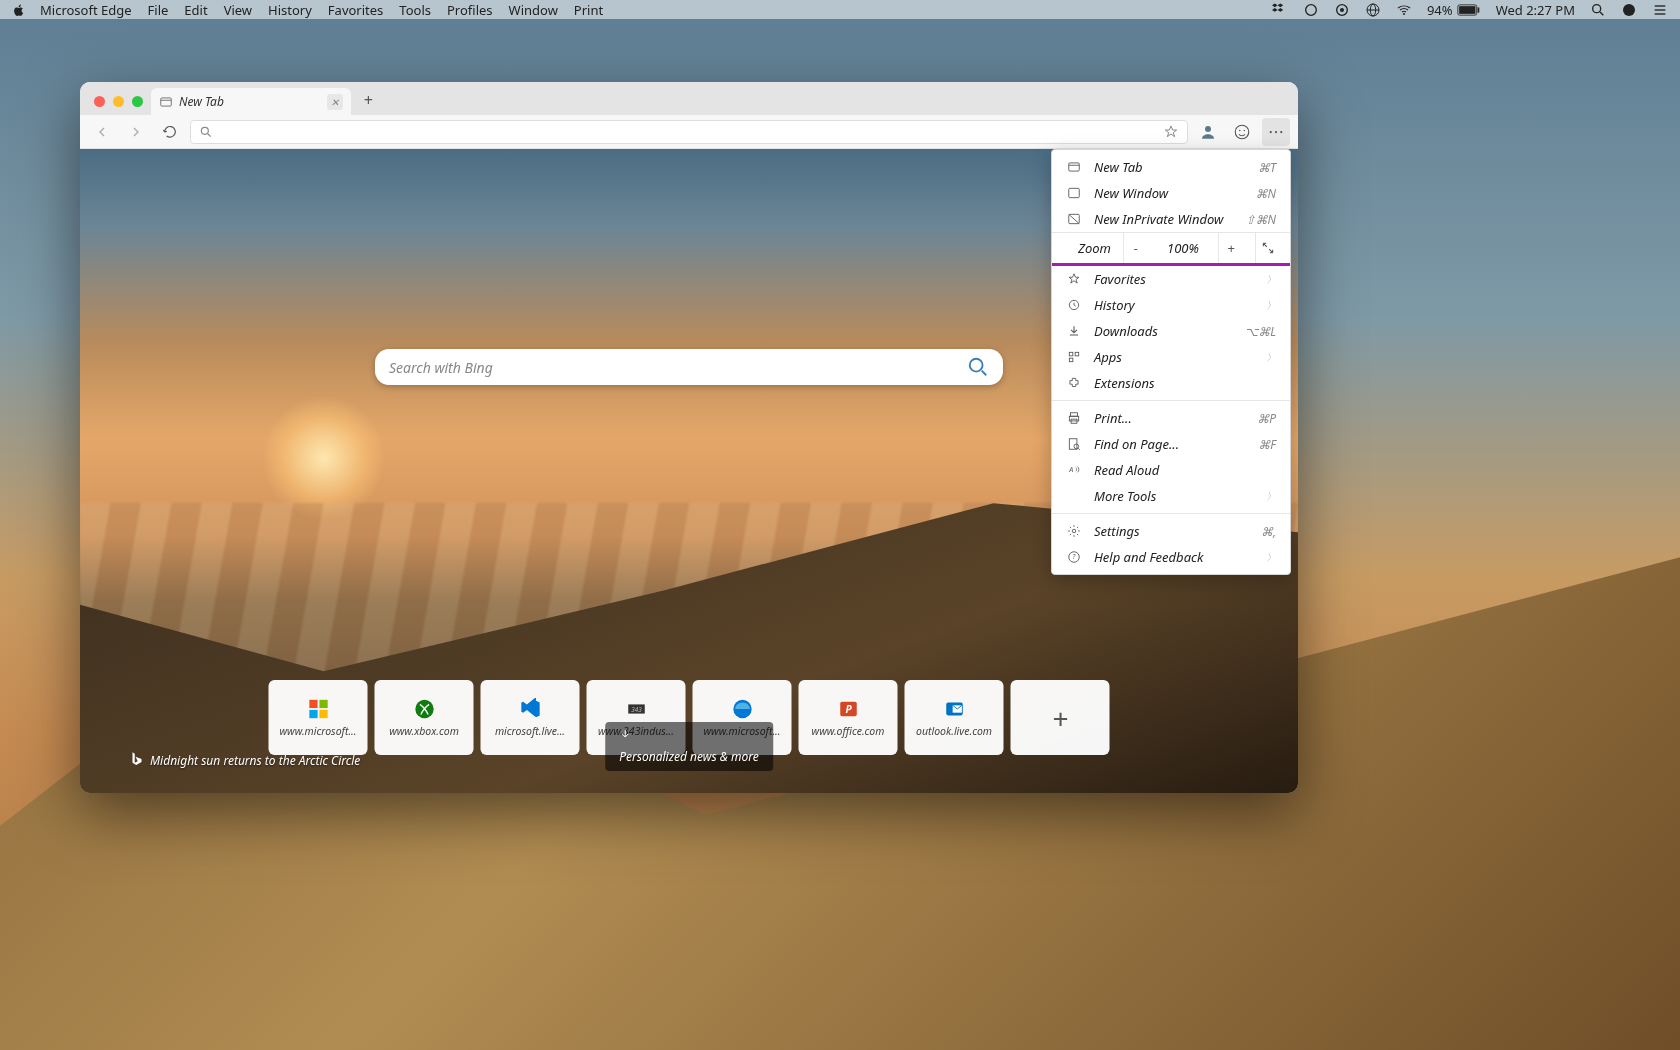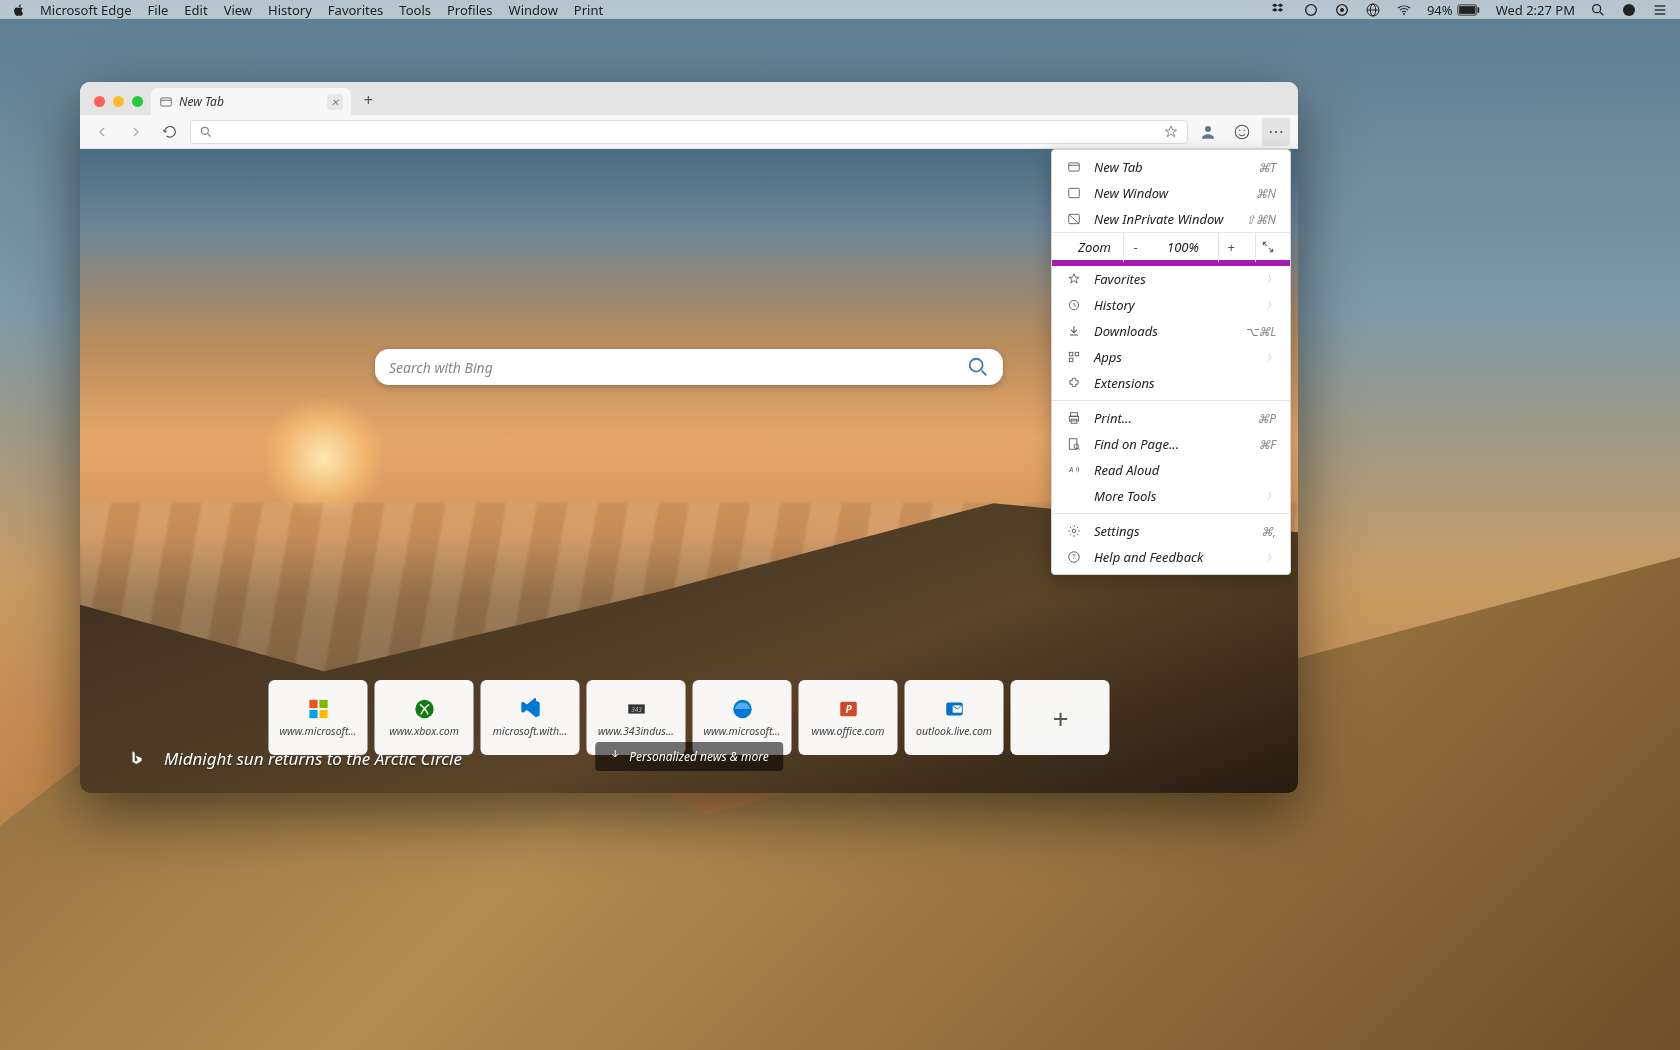--- a/index.html
+++ b/index.html
@@ -91,46 +91,46 @@
 }
 .tile {
   width:99px; height:75px; background:rgba(255,255,255,.96); border-radius:6px;
   display:flex; flex-direction:column; align-items:center; justify-content:center; gap:4px;
   font-size:10.5px; color:#444;
 }
 .tile .ticon{width:22px;height:22px;}
 .tile.add{font-size:28px;color:#555;}
 
 .bingline {
-  position:absolute; left:48px; bottom:23px; display:flex; gap:16px; align-items:center; color:#fff;
-  font-size:17px; text-shadow:0 1px 2px rgba(0,0,0,.6);
+  position:absolute; left:48px; bottom:23px; display:flex; gap:2px; align-items:center; color:#fff;
+  font-size:12px; text-shadow:0 1px 2px rgba(0,0,0,.6);
 }
 .bingline .binglogo{width:20px;height:20px;}
 
 .newspill {
   position:absolute; left:50%; bottom:22px; transform:translateX(-50%);
   background:rgba(0,0,0,.55); color:#fff; font-size:12px; padding:6px 14px; border-radius:4px;
-  display:flex;gap:8px;
+  display:flex;gap:8px;flex-direction:column;
 }
 
 
 .dropdown {
   position:absolute; right:7px; top:67px; width:240px;
   background:#fff; border:1px solid #d6d6d6; border-radius:4px;
   box-shadow:0 6px 20px rgba(0,0,0,.25);
   font-size:13px; color:#222; padding:4px 0; z-index:50;
 }
 .dropdown .row {
   height:26px; display:flex; align-items:center; padding:0 14px; gap:12px;
 }
 .dropdown .sep{height:1px;background:#e6e6e6;margin:4px 0;}
 .dropdown .icon{width:16px;display:flex;justify-content:center;color:#555;flex-shrink:0;}
 .dropdown .shortcut{margin-left:auto;color:#888;font-size:12px;}
 .dropdown .chev{margin-left:auto;color:#999;font-size:10px;}
-.dropdown .zoomrow{justify-content:space-between;padding:0 10px 0 26px;height:34px;border-top:1px solid #e6e6e6;border-bottom:6px solid #a21caf;}
+.dropdown .zoomrow{justify-content:space-between;padding:0 10px 0 26px;height:34px;border-top:1px solid #e6e6e6;border-bottom:3px solid #a21caf;}
 .zoomlbl{margin-right:auto;}
 .zbtn{width:30px;height:30px;display:flex;align-items:center;justify-content:center;border-left:1px solid #e6e6e6;color:#555;}
 .zval{width:56px;text-align:center;}
 
 svg{display:block;}
 </style>
 </head>
 <body>
 
 <div class="desktop">
@@ -321,21 +321,21 @@
             </svg>
           </span>
         <span>www.xbox.com</span>
       </div>
       <div class="tile">
         <span class="ticon">
             <svg viewBox="0 0 24 24" width="22" height="22">
               <path d="M18 3l4 2v14l-4 2-10-8-4 3-2-1v-10l2-1 4 3 10-8z" fill="#0078d4"></path>
             </svg>
           </span>
-        <span>microsoft.with...</span>
+        <span>microsoft.live...</span>
       </div>
       <div class="tile">
         <span class="ticon">
             <svg viewBox="0 0 24 24" width="22" height="22">
               <rect x="3" y="7" width="18" height="10" fill="#333"></rect>
               <text x="12" y="15" font-size="7" fill="#bbb" text-anchor="middle" font-family="sans-serif">343</text>
             </svg>
           </span>
         <span>www.343indus...</span>
       </div>

